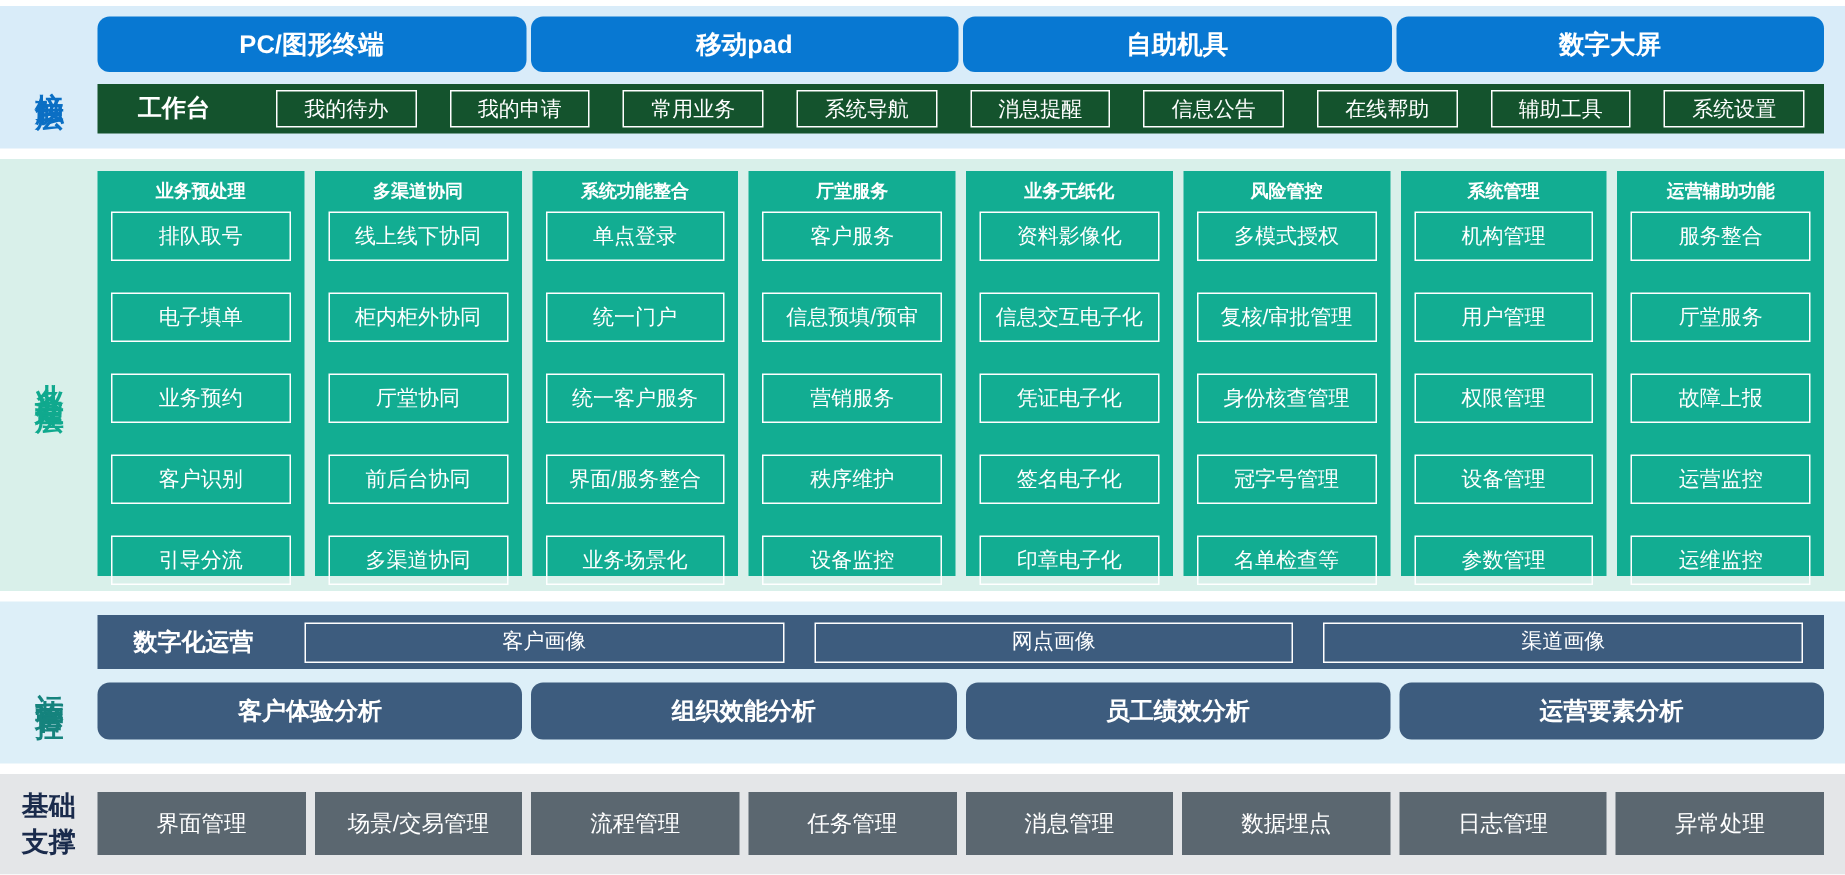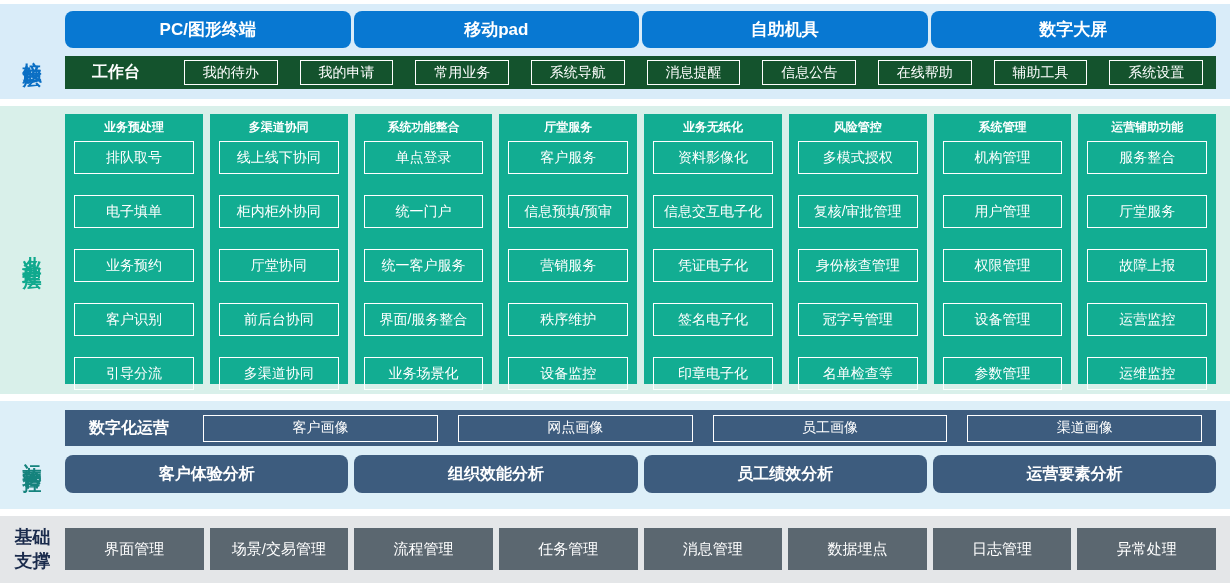--- a/index.html
+++ b/index.html
@@ -189,21 +189,20 @@
 
 <div class="sec sec-ops">
   <div class="label-col">
     <div class="vlabel">运营管控</div>
   </div>
   <div class="content">
     <div class="ops-bar">
       <div class="ops-label">数字化运营</div>
       <div class="ops-item">客户画像</div>
       <div class="ops-item">网点画像</div>
-      <div class="ops-item">员工画像</div>
       <div class="ops-item">渠道画像</div>
     </div>
     <div class="analysis-row">
       <div class="analysis-box">客户体验分析</div>
       <div class="analysis-box">组织效能分析</div>
       <div class="analysis-box">员工绩效分析</div>
       <div class="analysis-box">运营要素分析</div>
     </div>
   </div>
 </div>

